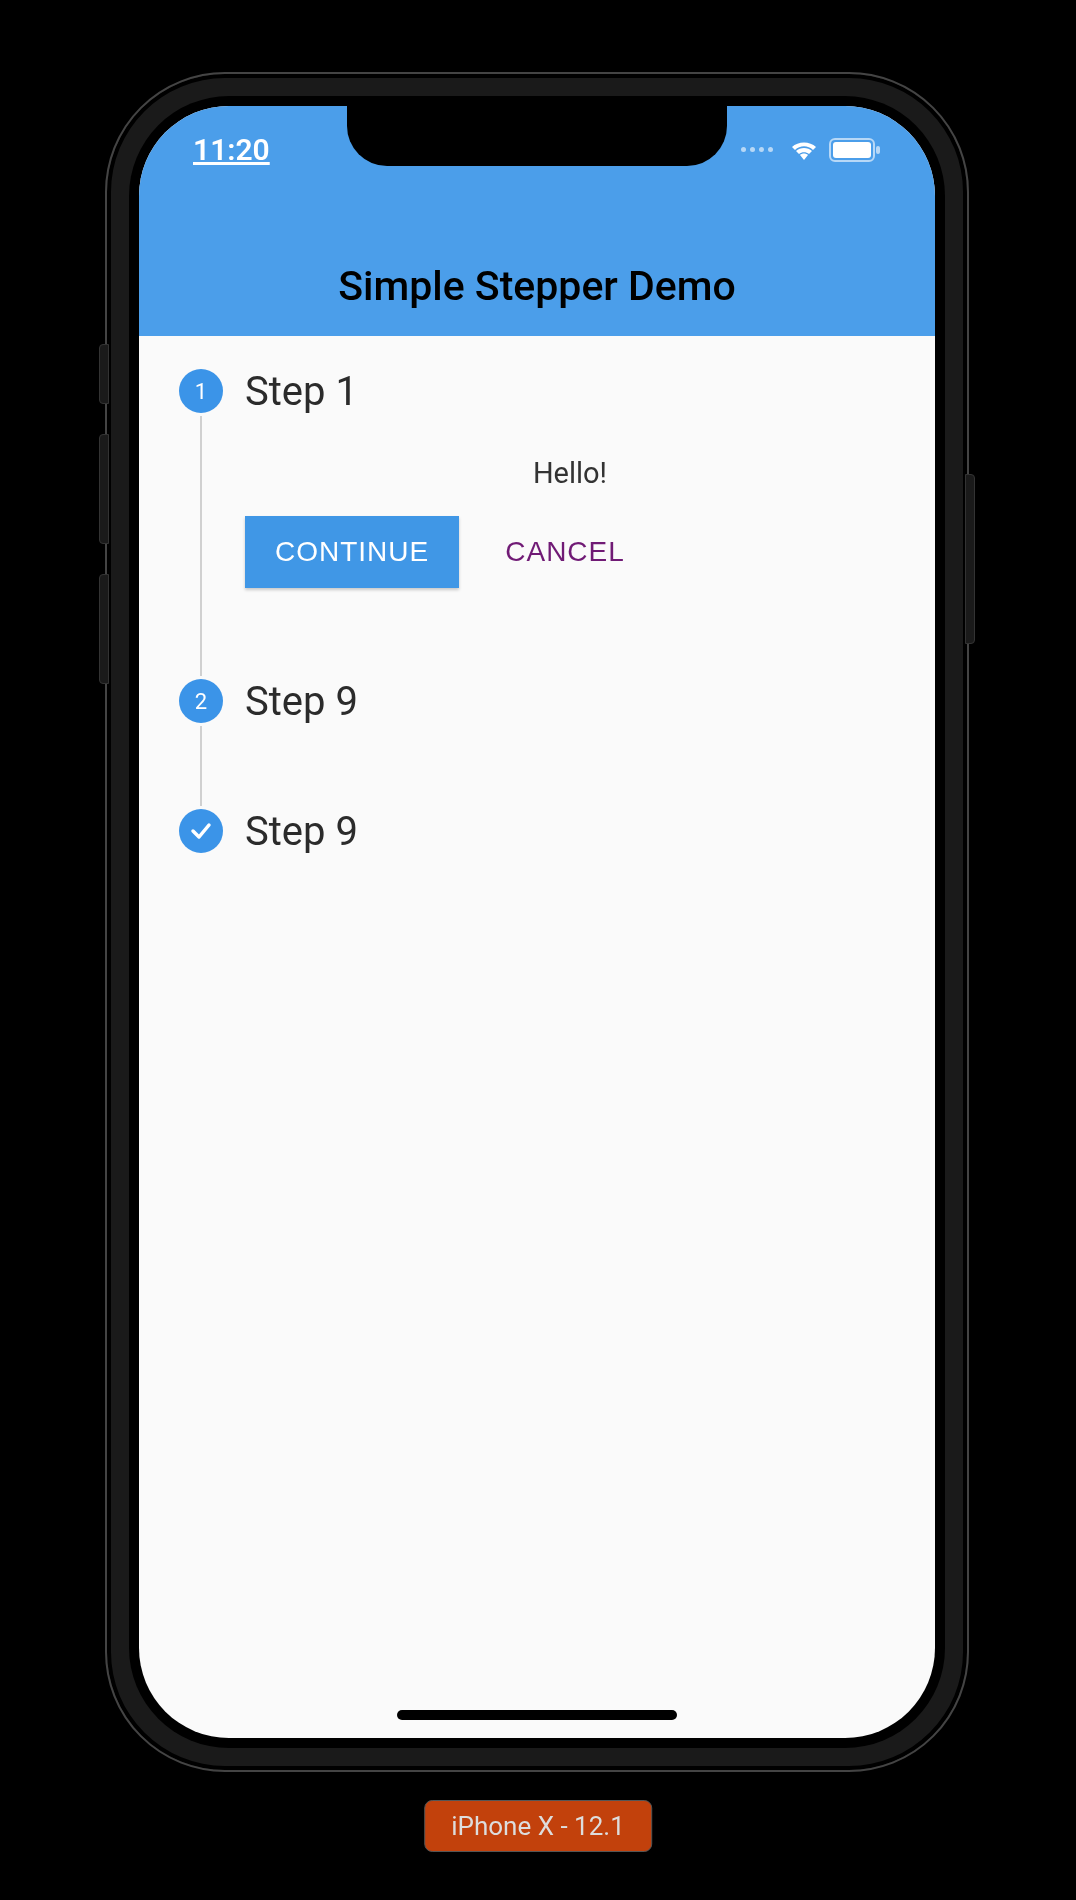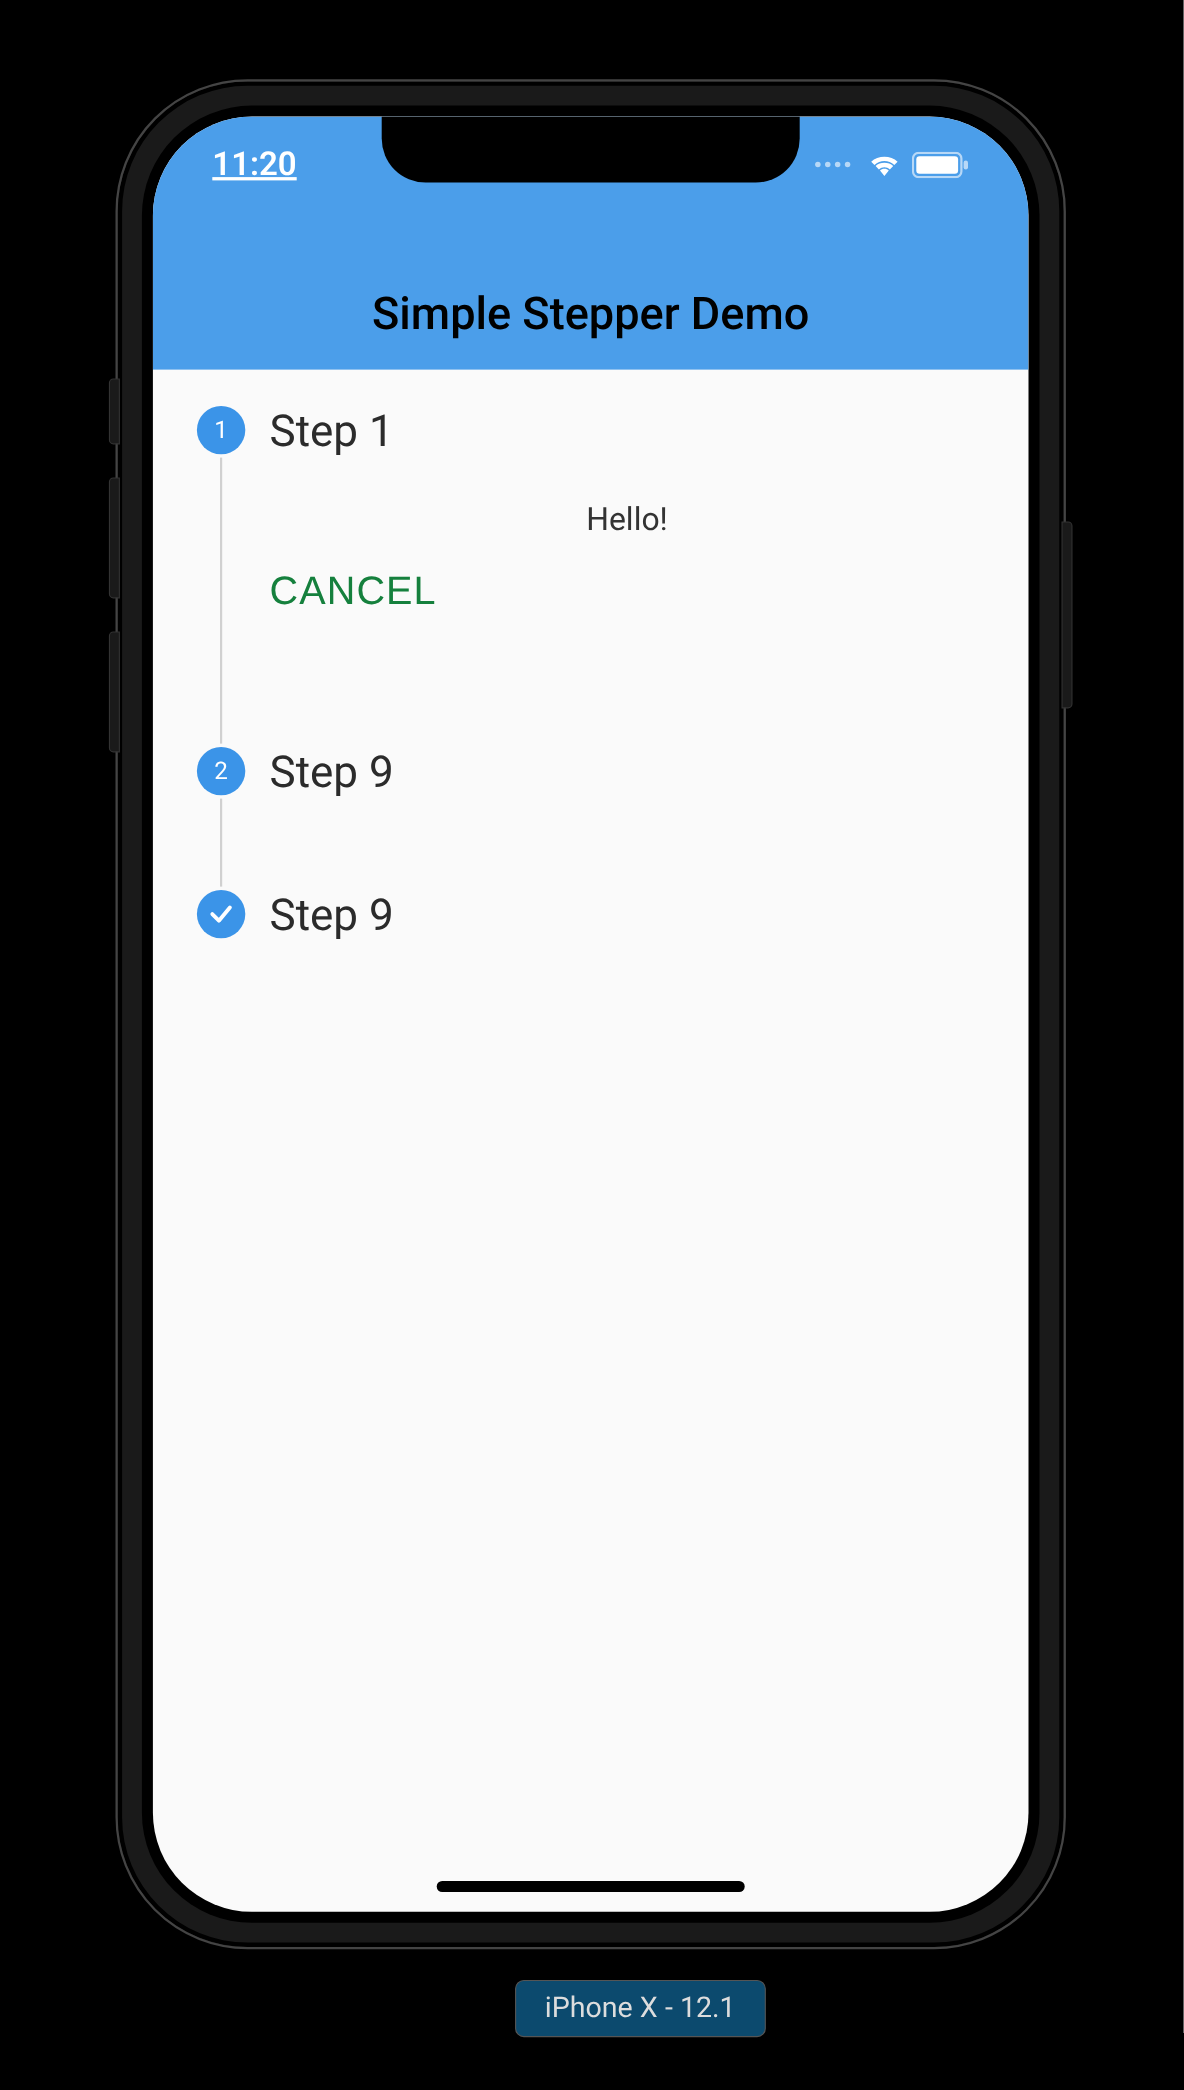--- a/index.html
+++ b/index.html
@@ -136,22 +136,22 @@
     font-weight: 500;
     padding: 20px 30px;
     border: none;
     letter-spacing: 1px;
     box-shadow: 0 2px 3px rgba(0,0,0,.2);
     cursor: pointer;
   }
   .btn-cancel {
     background: none;
     border: none;
-    color: #15803d;
-    font-size: 36px;
+    color: #701a75;
+    font-size: 28px;
     font-weight: 500;
     letter-spacing: 1px;
     cursor: pointer;
   }
 
   .connector-short .line { height: 80px; }
 
   .home-indicator {
     position: absolute;
     bottom: 18px;
@@ -167,22 +167,21 @@
   .device-label {
     position: absolute;
     left: 50%;
     transform: translateX(-50%);
     top: 1800px;
     border: 1px solid #555;
     border-radius: 8px;
     color: #ddd;
     font-size: 26px;
     padding: 10px 26px;
-    background: #0c4a6e;
-    margin-left: 44px;
+    background: #c2410c;
   }
 </style>
 </head>
 <body>
 
 <div class="phone">
   <div class="side-btn side-left-1"></div>
   <div class="side-btn side-left-2"></div>
   <div class="side-btn side-left-3"></div>
   <div class="side-btn side-right"></div>
@@ -227,20 +226,21 @@
           <span class="step-label">Step 1</span>
         </div>
 
         <div class="step-body-wrap">
           <div class="connector">
               <div class="line" style="height:260px"></div>
             </div>
           <div class="step-body">
             <div class="hello">Hello!</div>
             <div class="btn-row">
+              <button class="btn-continue">CONTINUE</button>
               <button class="btn-cancel">CANCEL</button>
             </div>
           </div>
         </div>
 
         <div class="step-row">
           <div class="step-circle">
             <span>2</span>
           </div>
           <span class="step-label">Step 9</span>

